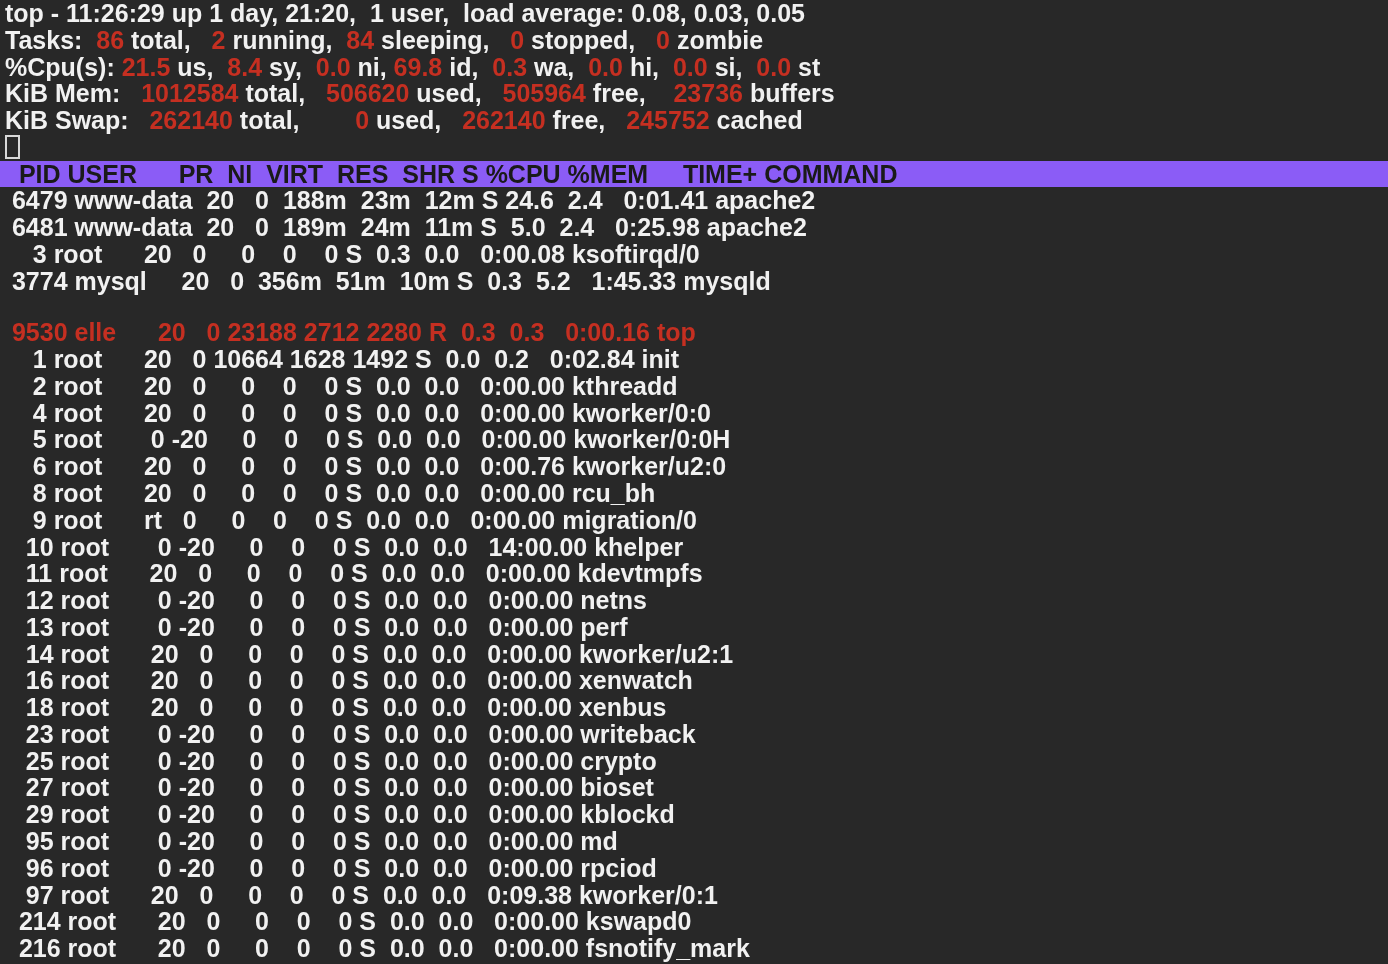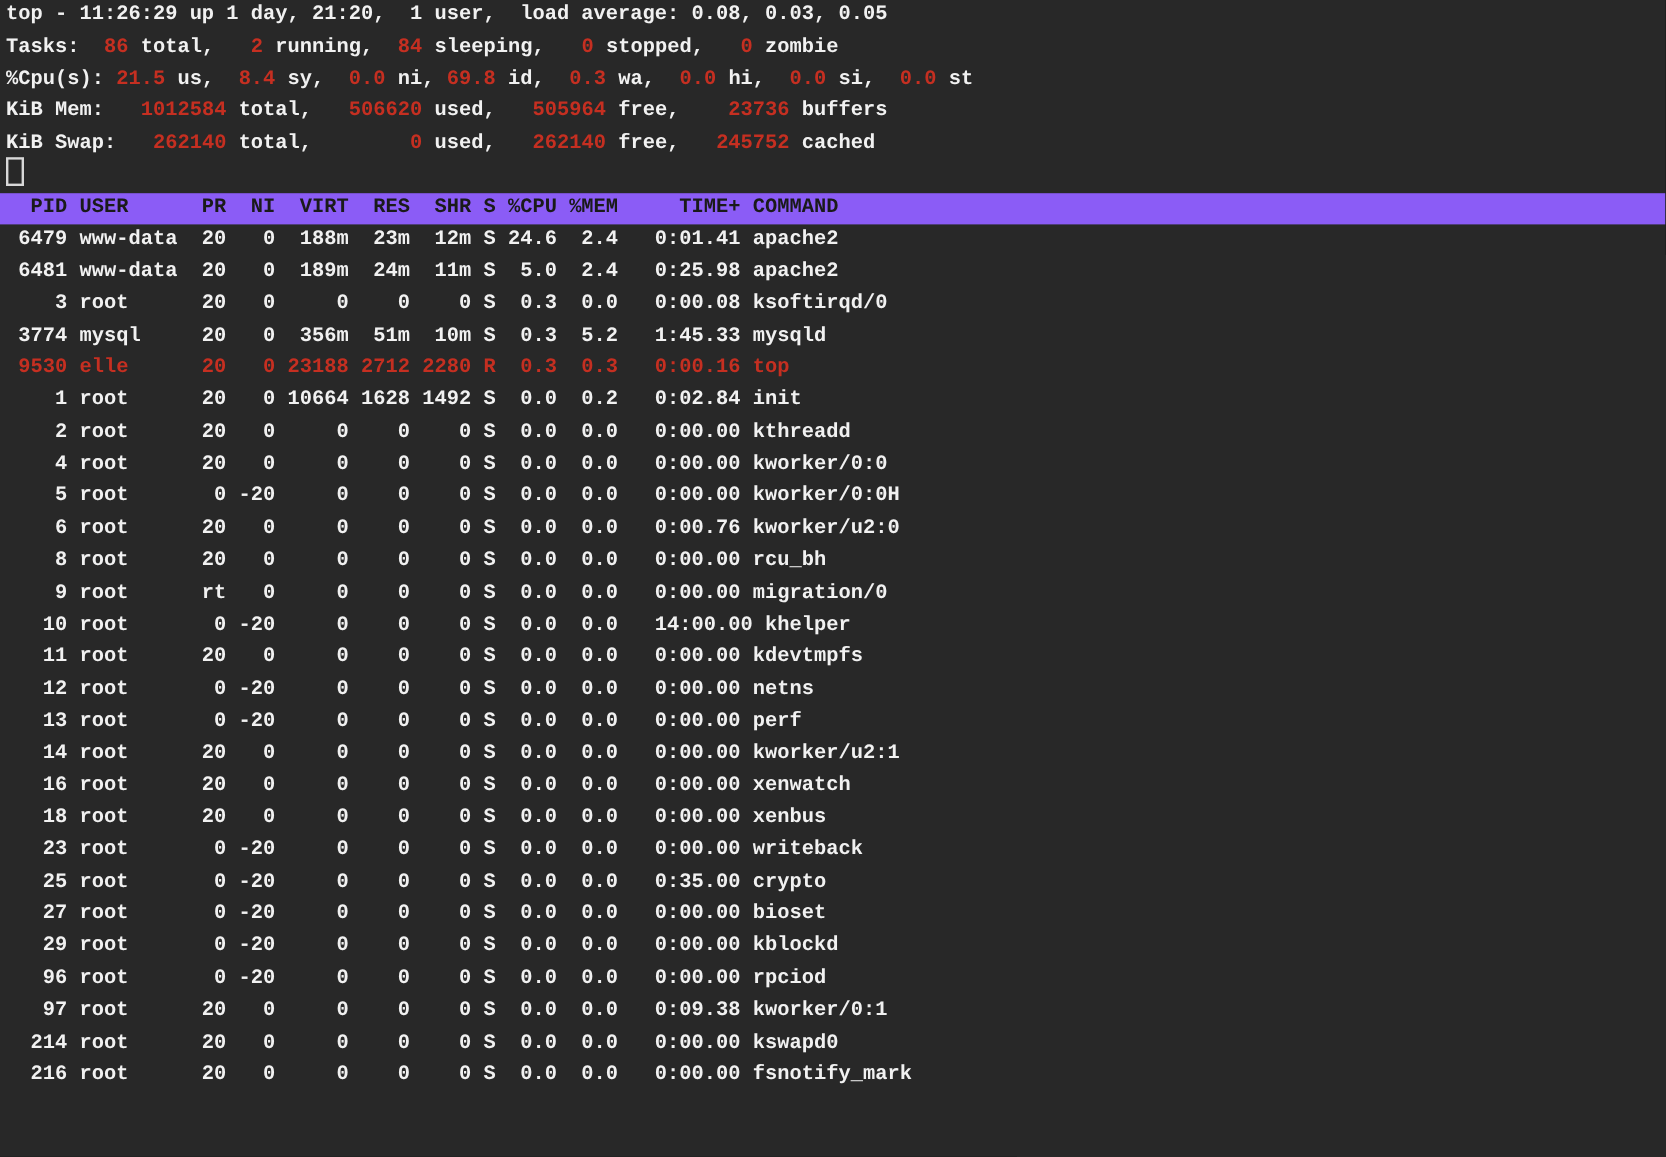--- a/index.html
+++ b/index.html
@@ -2,34 +2,34 @@
 <html><head>
 <meta charset="utf-8">
 <style>
   html, body { margin: 0; padding: 0; background: #1b1b1b; }
   .screen {
     position: relative;
     width: 1388px;
     height: 964px;
     background: #282828;
     overflow: hidden;
-    font-family: Liberation Mono, monospace;
+    font-family: Liberation Sans, sans-serif;
     font-weight: bold;
-    font-size: 17px;
+    font-size: 25px;
     line-height: 26.78px;
     color: #f1f1f1;
     cursor: text;
   }
   .line {
     white-space: pre;
     height: 26.78px;
     padding-left: 5px;
   }
   .red { color: #c52f21; }
-  .row-hl { color: #c52f21; }
+  .row-hl { color: #c52f21; margin-top: 25px; }
   .thead {
     background: #8b5cf6;
     color: #1a1a1a;
   }
   .cursor {
     display: inline-block;
     width: 11px;
     height: 20px;
     border: 2.5px solid #d8d8d8;
     background: transparent;
@@ -64,21 +64,22 @@
       <div class="line">    8 root      20   0     0    0    0 S  0.0  0.0   0:00.00 rcu_bh</div>
       <div class="line">    9 root      rt   0     0    0    0 S  0.0  0.0   0:00.00 migration/0</div>
       <div class="line">   10 root       0 -20     0    0    0 S  0.0  0.0   14:00.00 khelper</div>
       <div class="line">   11 root      20   0     0    0    0 S  0.0  0.0   0:00.00 kdevtmpfs</div>
       <div class="line">   12 root       0 -20     0    0    0 S  0.0  0.0   0:00.00 netns</div>
       <div class="line">   13 root       0 -20     0    0    0 S  0.0  0.0   0:00.00 perf</div>
       <div class="line">   14 root      20   0     0    0    0 S  0.0  0.0   0:00.00 kworker/u2:1</div>
       <div class="line">   16 root      20   0     0    0    0 S  0.0  0.0   0:00.00 xenwatch</div>
       <div class="line">   18 root      20   0     0    0    0 S  0.0  0.0   0:00.00 xenbus</div>
       <div class="line">   23 root       0 -20     0    0    0 S  0.0  0.0   0:00.00 writeback</div>
-      <div class="line">   25 root       0 -20     0    0    0 S  0.0  0.0   0:35.00 crypto</div>
+      <div class="line">   25 root       0 -20     0    0    0 S  0.0  0.0   0:00.00 crypto</div>
       <div class="line">   27 root       0 -20     0    0    0 S  0.0  0.0   0:00.00 bioset</div>
       <div class="line">   29 root       0 -20     0    0    0 S  0.0  0.0   0:00.00 kblockd</div>
+      <div class="line">   95 root       0 -20     0    0    0 S  0.0  0.0   0:00.00 md</div>
       <div class="line">   96 root       0 -20     0    0    0 S  0.0  0.0   0:00.00 rpciod</div>
       <div class="line">   97 root      20   0     0    0    0 S  0.0  0.0   0:09.38 kworker/0:1</div>
       <div class="line">  214 root      20   0     0    0    0 S  0.0  0.0   0:00.00 kswapd0</div>
       <div class="line">  216 root      20   0     0    0    0 S  0.0  0.0   0:00.00 fsnotify_mark</div>
     </div>
 </div>
 
 </body></html>

